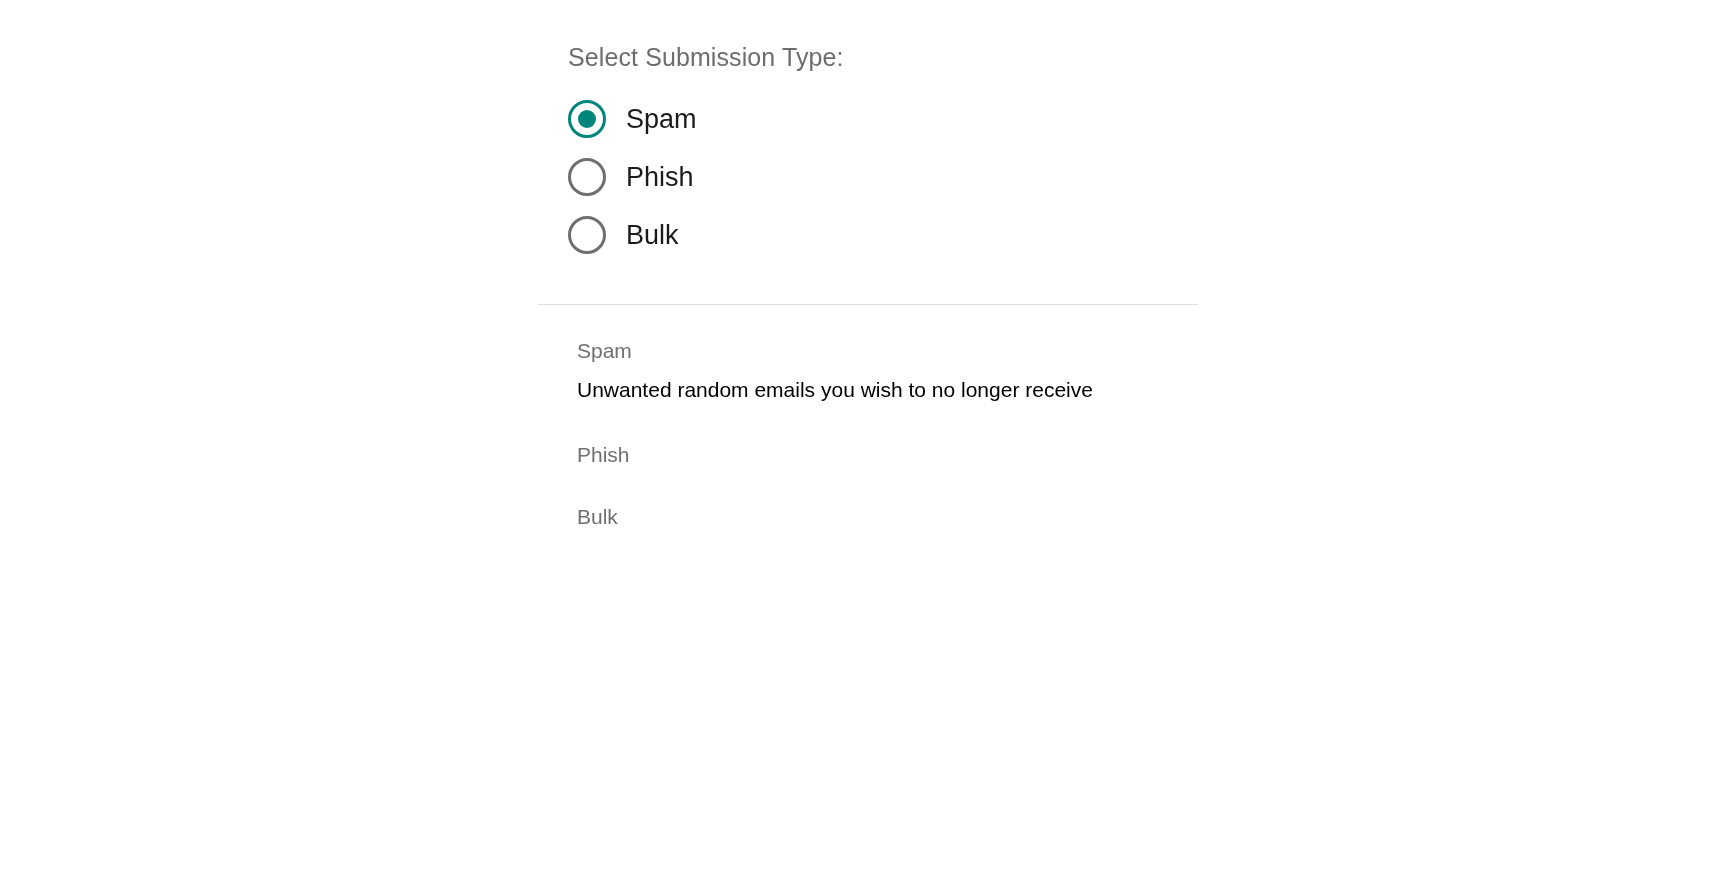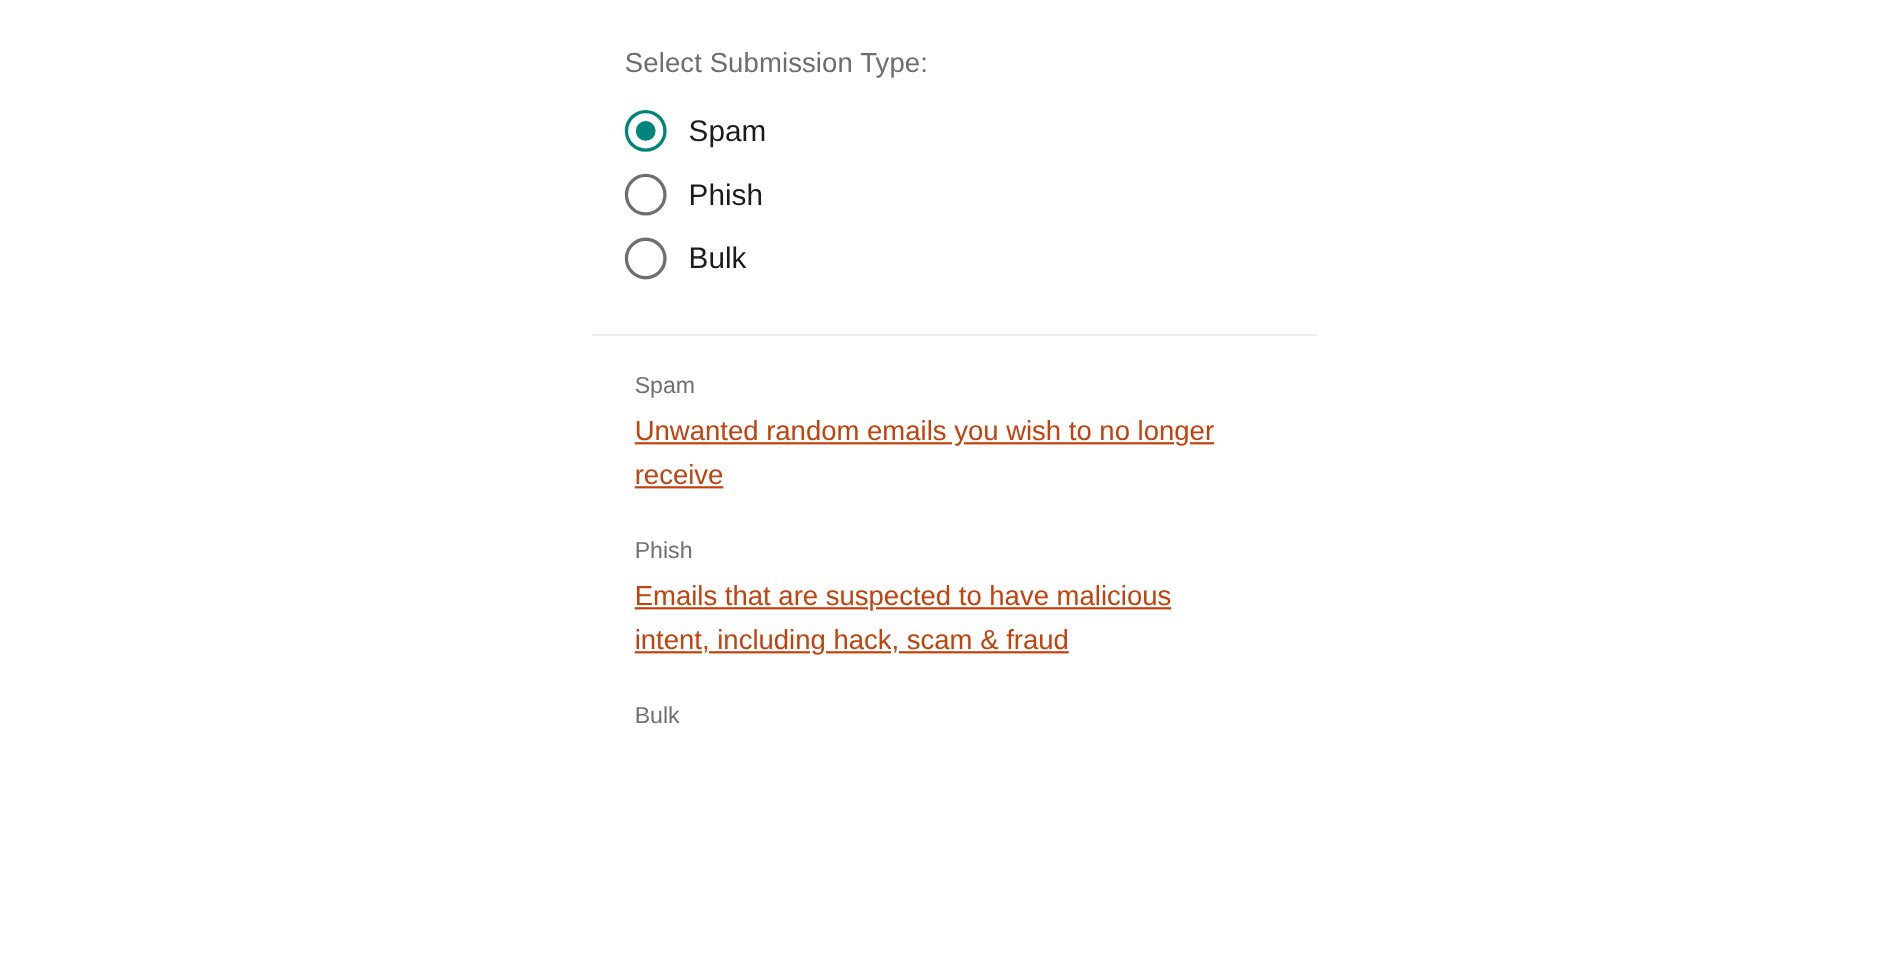--- a/index.html
+++ b/index.html
@@ -87,25 +87,24 @@
   .def-block {
     margin-bottom: 36px;
   }
   .def-term {
     font-size: 21px;
     color: #707070;
     line-height: 1.2;
     margin-bottom: 10px;
   }
   .def-desc {
-    font-size: 25px;
-    color: #c2410c;
+    font-size: 21px;
+    color: #000000;
     line-height: 1.58;
     max-width: 540px;
-    text-decoration: underline;
   }
 </style>
 </head>
 <body>
 
 <div class="page">
   <div class="panel">
 
     <div class="prompt">Select Submission Type:</div>
 
@@ -138,21 +137,20 @@
 
     <div class="definitions">
 
       <div class="def-block">
         <div class="def-term">Spam</div>
         <div class="def-desc">Unwanted random emails you wish to no longer receive</div>
       </div>
 
       <div class="def-block">
         <div class="def-term">Phish</div>
-        <div class="def-desc">Emails that are suspected to have malicious intent, including hack, scam &amp; fraud</div>
       </div>
 
       <div class="def-block">
         <div class="def-term">Bulk</div>
       </div>
 
     </div>
 
   </div>
 </div>

